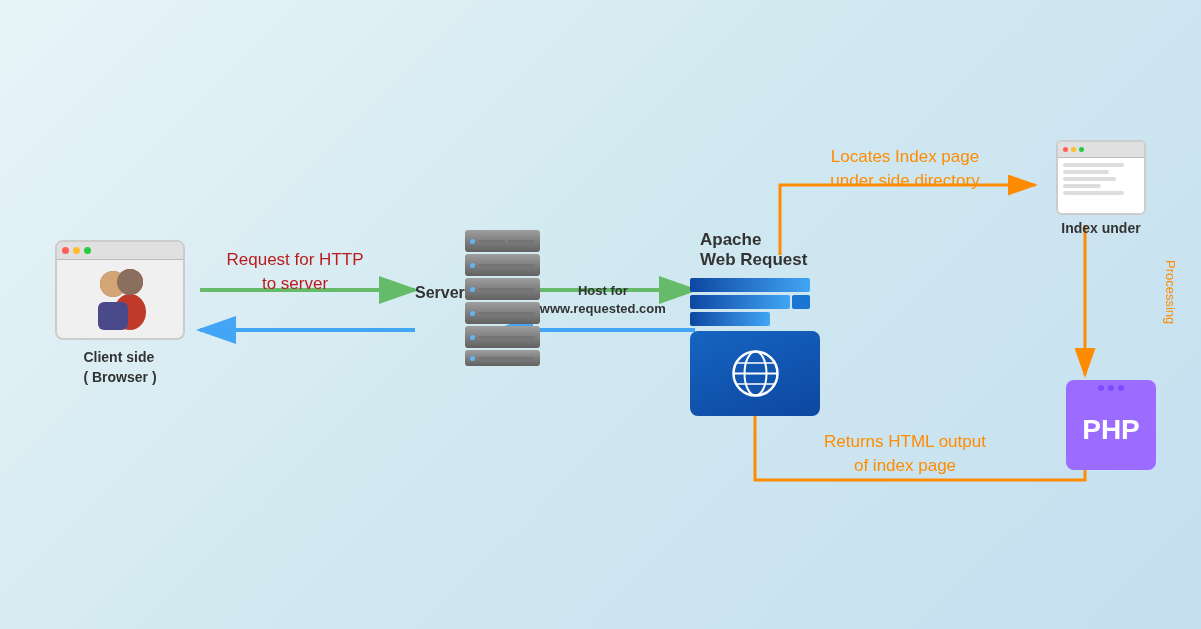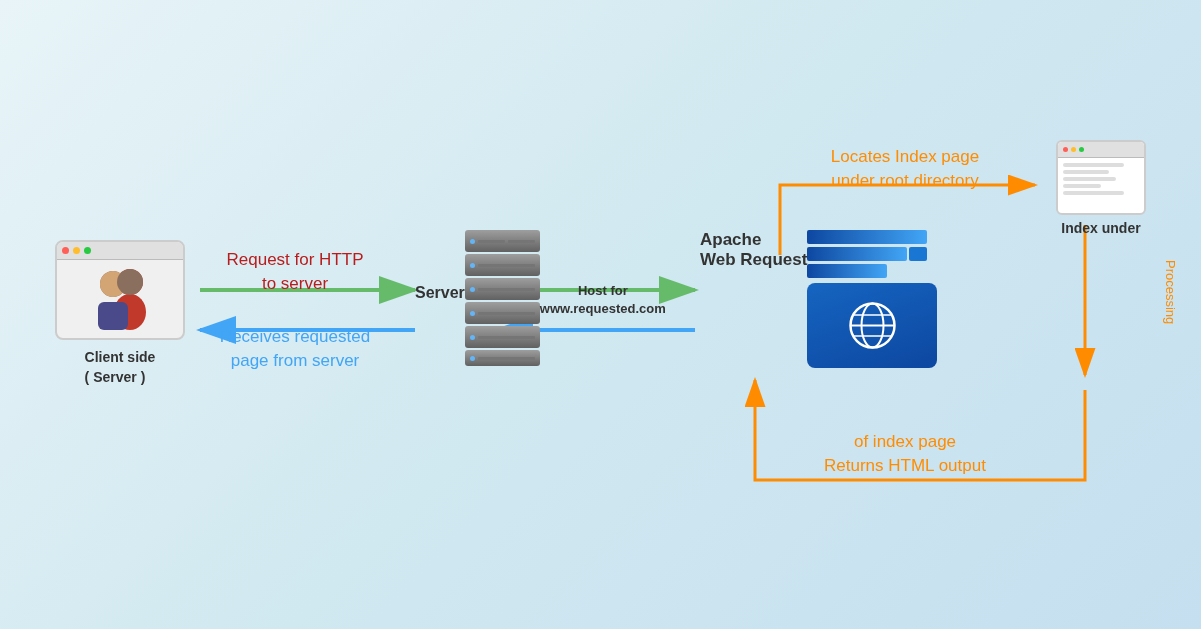--- a/index.html
+++ b/index.html
@@ -97,21 +97,21 @@
       color: #333;
       line-height: 1.4;
     }
 
     
     .apache-section {
       position: absolute;
       left: 690px;
       top: 230px;
       display: flex;
-      flex-direction: row;
+      flex-direction: column;
       align-items: flex-start;
     }
 
     .apache-label {
       font-size: 17px;
       font-weight: bold;
       color: #333;
       margin-bottom: 8px;
       margin-left: 10px;
     }
@@ -369,31 +369,27 @@
           <circle cx="35" cy="20" r="13" fill="#8B6F5E"></circle>
           <rect x="20" y="38" width="30" height="28" rx="6" fill="#4A4A8A"></rect>
 
           <circle cx="35" cy="20" r="13" fill="#D4A574"></circle>
           <circle cx="52" cy="18" r="13" fill="#8B6F5E"></circle>
         </svg>
       </div>
     </div>
     <div class="client-label">
       <div>Client side</div>
-      <div>( Server )</div>
+      <div>( Browser )</div>
     </div>
   </div>
 
   <div class="arrow-label label-green-top">
     <span style="white-space:pre;">Request for HTTP
 to server</span>
-  </div>
-  <div class="arrow-label label-blue-bottom">
-    <span style="white-space:pre;">Receives requested
-page from server</span>
   </div>
 
   <div class="server-section">
     <div class="server-label-top">Server</div>
     <div class="server-tower">
 
       <div class="rack-unit" style="height:22px;">
         <div class="rack-led"></div>
         <div class="rack-strip"></div>
         <div class="rack-strip" style="width:8px;"></div>
@@ -450,26 +446,26 @@
           <line x1="5.5" y1="27.5" x2="49.5" y2="27.5" stroke="white" stroke-width="2"></line>
           <line x1="9" y1="17" x2="46" y2="17" stroke="white" stroke-width="1.5"></line>
           <line x1="9" y1="38" x2="46" y2="38" stroke="white" stroke-width="1.5"></line>
         </svg>
       </div>
     </div>
   </div>
 
   <div class="arrow-label label-orange-top">
     <div>Locates Index page</div>
-    <div>under root directory</div>
+    <div>under side directory</div>
   </div>
 
   <div class="arrow-label label-orange-bottom">
+    <div>Returns HTML output</div>
     <div>of index page</div>
-    <div>Returns HTML output</div>
   </div>
 
   <div class="label-processing arrow-label" style="position:absolute; right:22px; top:260px; color:#FF8C00; font-size:13px; writing-mode:vertical-rl; text-orientation:mixed;">
     <span>Processing</span>
   </div>
 
   <div class="index-file-section">
     <div class="file-icon">
       <div class="file-titlebar">
         <div class="file-dot" style="background:#ff5f57;"></div>
@@ -480,14 +476,25 @@
         <div class="file-line" style="width:80%;"></div>
         <div class="file-line" style="width:60%;"></div>
         <div class="file-line" style="width:70%;"></div>
         <div class="file-line" style="width:50%;"></div>
         <div class="file-line" style="width:80%;"></div>
       </div>
     </div>
     <div class="file-label">Index under</div>
   </div>
 
+  <div class="php-section">
+    <div class="php-icon">
+
+      <div class="php-icon-dots">
+        <div class="php-dot"></div>
+        <div class="php-dot"></div>
+        <div class="php-dot"></div>
+      </div>
+      <div class="php-text">PHP</div>
+    </div>
+  </div>
 
 </div>
 
 </body></html>

